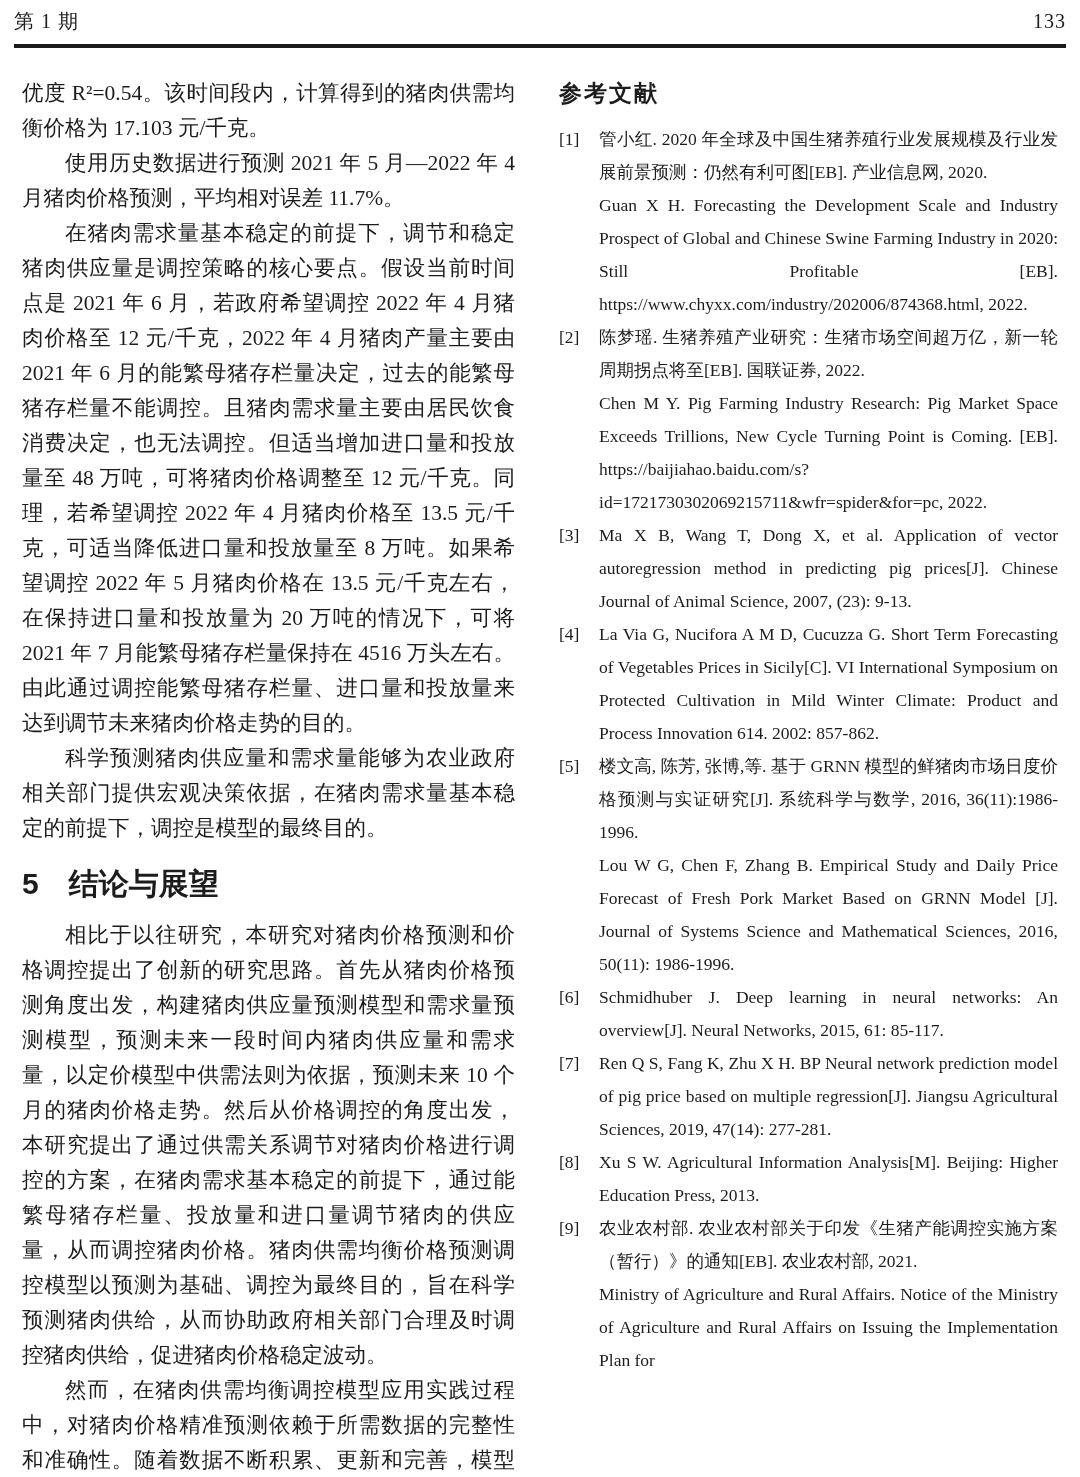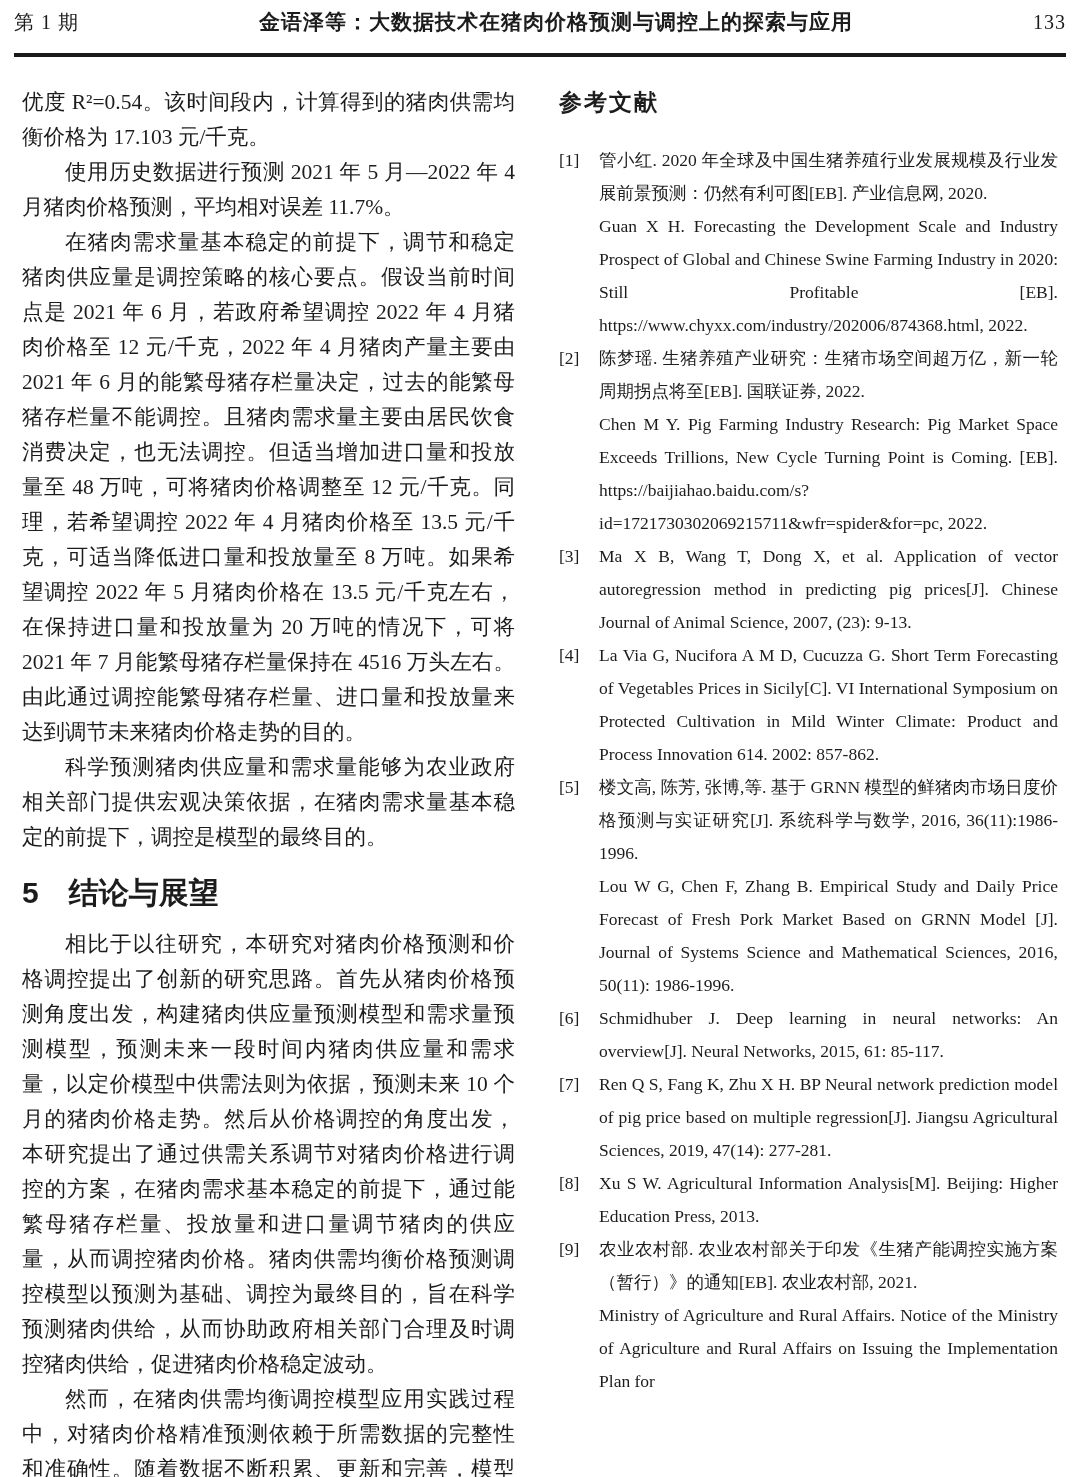--- a/index.html
+++ b/index.html
@@ -7,21 +7,21 @@
   body {
     width:1080px; height:1477px; overflow:hidden;
     color:#1c1c1c;
     font-family:"Liberation Serif","DejaVu Serif",serif;
   }
   .page { padding:6px 14px 0; }
 
   
   .page-header {
     display:flex; justify-content:space-between; align-items:baseline;
-    padding:2px 0 17px;
+    padding:2px 0 9px;
   }
   .issue, .page-num { font-size:20px; letter-spacing:1px; }
   .running-title {
     font-family:"Liberation Sans","DejaVu Sans",sans-serif;
     font-weight:700; font-size:21px; letter-spacing:1px;
   }
   .rule { border-bottom:4px solid #1a1a1a; margin-bottom:28px; }
 
   
   .columns { display:flex; gap:44px; padding:0 8px; }
@@ -34,35 +34,34 @@
     font-weight:700; font-size:30px; line-height:1.2;
     margin:20px 0 16px; text-indent:0;
     display:flex; align-items:baseline;
   }
   .section-number { margin-right:30px; }
 
   
   .col-right { width:506px; }
   .ref-heading {
     font-family:"Liberation Sans","DejaVu Sans",sans-serif;
-    font-weight:700; font-size:23px; letter-spacing:2px; margin:2px 0 26px;
+    font-weight:700; font-size:23px; letter-spacing:2px; margin:2px 0 14px;
   }
   .ref-list { list-style:none; font-size:17.5px; line-height:33px; }
   .ref-item { position:relative; padding-left:40px; text-align:justify; }
   .ref-item p:empty { display:none; }
   .ref-label { position:absolute; left:0; top:0; text-align:left; }
 </style>
 </head>
 <body>
 
 <div class="page">
 
   <header class="page-header">
     <span class="issue">第 1 期</span>
-    <span class="running-title">金语泽等：大数据技术在猪肉价格预测与调控上的探索与应用</span>
     <span class="page-num">133</span>
   </header>
   <div class="rule"></div>
 
   <main class="columns">
 
     <section class="col-left">
       <p class="cont">优度 R²=0.54。该时间段内，计算得到的猪肉供需均衡价格为 17.103 元/千克。</p>
       <p>使用历史数据进行预测 2021 年 5 月—2022 年 4 月猪肉价格预测，平均相对误差 11.7%。</p>
       <p>在猪肉需求量基本稳定的前提下，调节和稳定猪肉供应量是调控策略的核心要点。假设当前时间点是 2021 年 6 月，若政府希望调控 2022 年 4 月猪肉价格至 12 元/千克，2022 年 4 月猪肉产量主要由 2021 年 6 月的能繁母猪存栏量决定，过去的能繁母猪存栏量不能调控。且猪肉需求量主要由居民饮食消费决定，也无法调控。但适当增加进口量和投放量至 48 万吨，可将猪肉价格调整至 12 元/千克。同理，若希望调控 2022 年 4 月猪肉价格至 13.5 元/千克，可适当降低进口量和投放量至 8 万吨。如果希望调控 2022 年 5 月猪肉价格在 13.5 元/千克左右，在保持进口量和投放量为 20 万吨的情况下，可将 2021 年 7 月能繁母猪存栏量保持在 4516 万头左右。由此通过调控能繁母猪存栏量、进口量和投放量来达到调节未来猪肉价格走势的目的。</p>

